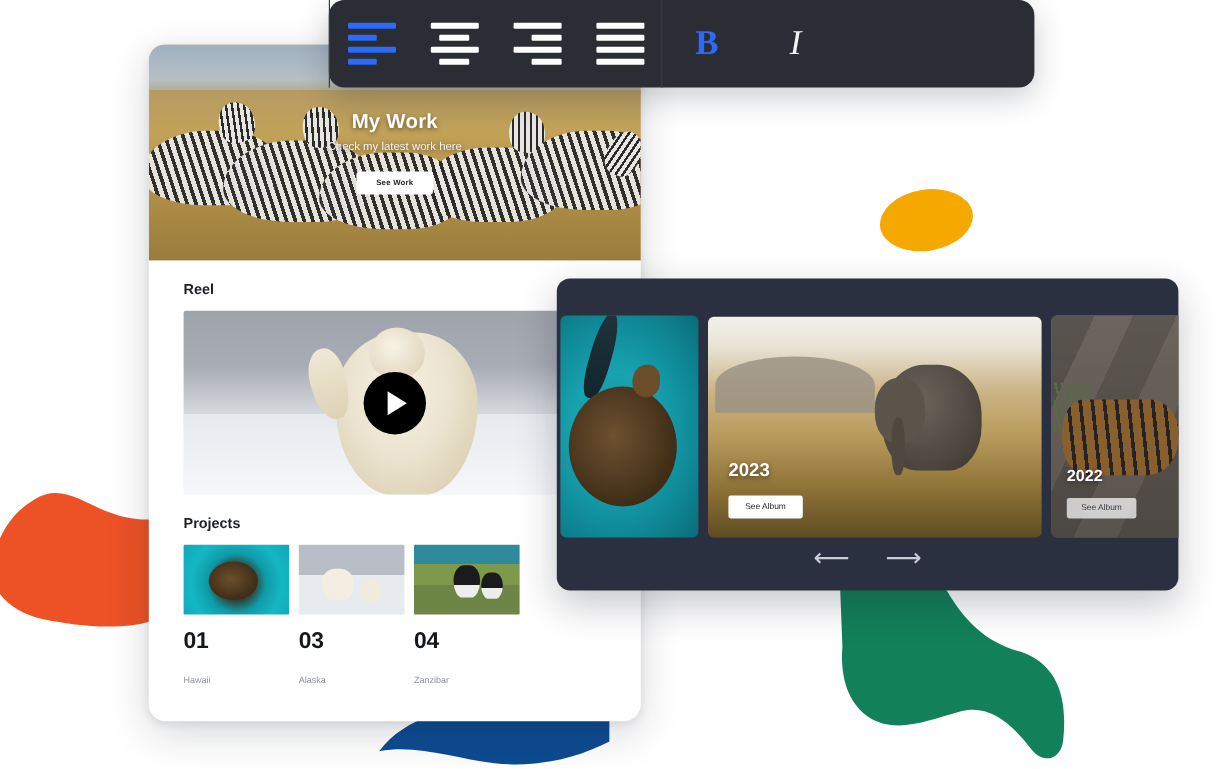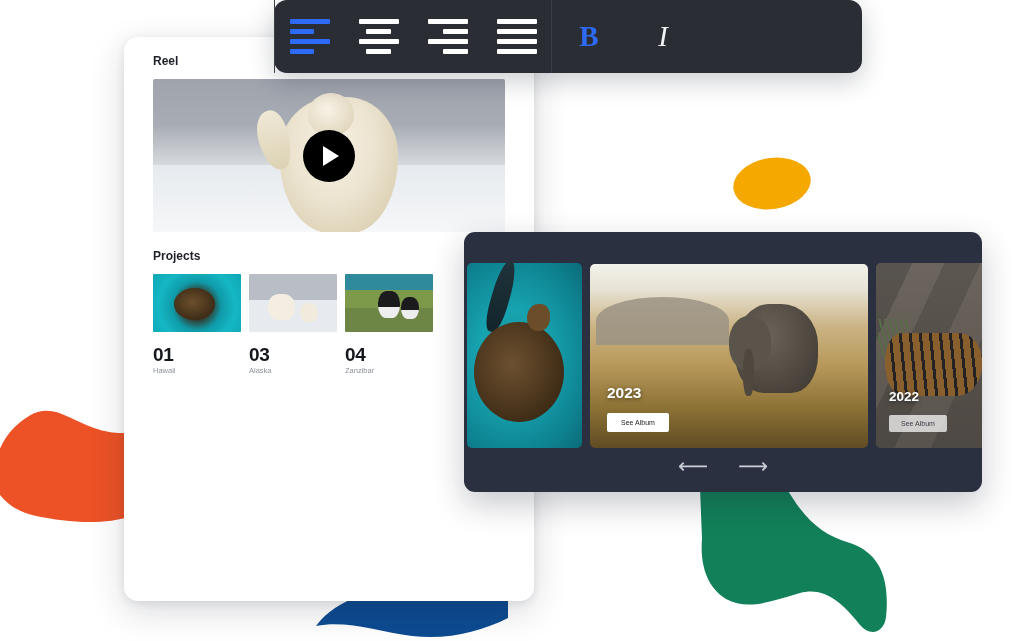--- a/index.html
+++ b/index.html
@@ -240,21 +240,21 @@
   .project-num {
     font-size: 19px;
     font-weight: bold;
     color: #14171c;
     margin-top: 12px;
     letter-spacing: -.2px;
   }
   .project-label {
     font-size: 7.5px;
     color: #8d929b;
-    margin-top: 0;
+    margin-top: 16px;
   }
 
   
   .toolbar {
     position: absolute;
     left: 274px; top: 0;
     width: 588px; height: 73px;
     background: #2b2d35;
     border-radius: 13px;
     display: flex;
@@ -324,21 +324,21 @@
     background: #2b3040;
     border-radius: 11px;
     overflow: hidden;
     box-shadow: 0 12px 32px rgba(20,26,42,.24);
     z-index: 30;
   }
   .gallery-strip {
     position: absolute;
     left: 0; top: 31px;
     display: flex;
-    align-items: flex-end;
+    align-items: center;
     gap: 8px;
   }
   .slide {
     position: relative;
     border-radius: 5px;
     overflow: hidden;
     flex: none;
   }
   .slide-side { width: 115px; height: 185px; }
   .slide-main { width: 278px; height: 184px; }
@@ -472,20 +472,40 @@
   </svg>
 
   <svg class="blob blob-green" viewBox="0 0 208 150">
     <path d="M0,0 L86,0 C104,32 122,48 150,56 C180,66 190,92 186,130 C184,146 170,150 160,138 C140,112 122,100 100,106 C72,114 48,124 26,112 C6,100 0,76 2,52 Z" fill="#128059"></path>
   </svg>
 
   <div class="blob blob-yellow"></div>
 
   <div class="portfolio-card">
 
+    <div class="hero">
+      <div class="hero-sky"></div>
+      <div class="hero-grass"></div>
+
+      <div class="zebra" style="left:-6px;  top:72px; width:118px; height:62px;"></div>
+      <div class="zebra-head" style="left:58px; top:48px; width:30px; height:34px; transform:rotate(-18deg)"></div>
+      <div class="zebra" style="left:62px;  top:80px; width:126px; height:68px;"></div>
+      <div class="zebra-head" style="left:128px; top:52px; width:30px; height:34px; transform:rotate(-14deg)"></div>
+      <div class="zebra" style="left:142px; top:90px; width:120px; height:64px;"></div>
+      <div class="zebra" style="left:228px; top:86px; width:118px; height:62px;"></div>
+      <div class="zebra-head" style="left:300px; top:56px; width:30px; height:34px; transform:rotate(-10deg)"></div>
+      <div class="zebra" style="left:310px; top:72px; width:120px; height:66px;"></div>
+      <div class="zebra-head" style="left:382px; top:72px; width:28px; height:38px; transform:rotate(24deg)"></div>
+
+      <div class="hero-overlay">
+        <div class="hero-title">My Work</div>
+        <div class="hero-sub">Check my latest work here</div>
+        <button class="hero-btn">See Work</button>
+      </div>
+    </div>
 
     <div class="section-title">Reel</div>
 
     <div class="reel">
       <div class="reel-ice"></div>
       <div class="bear"></div>
       <div class="bear-arm"></div>
       <div class="bear-head"></div>
       <button class="play-btn">
         <span class="play-tri"></span>

